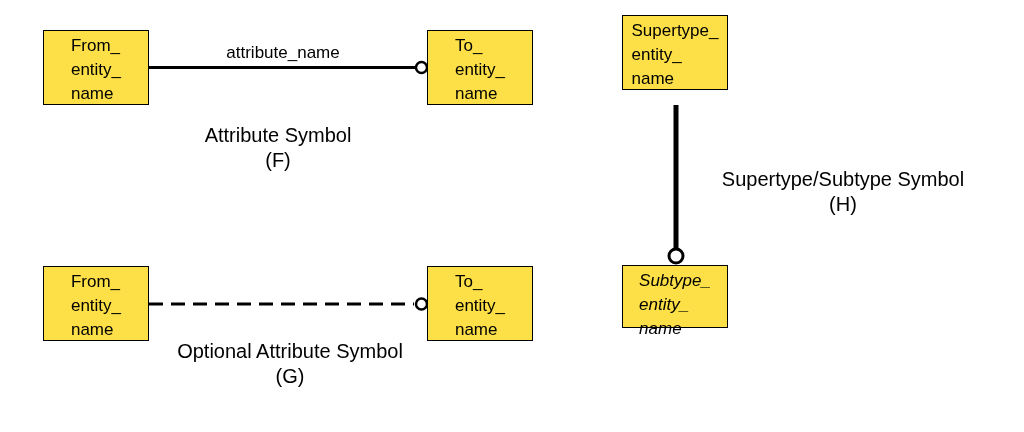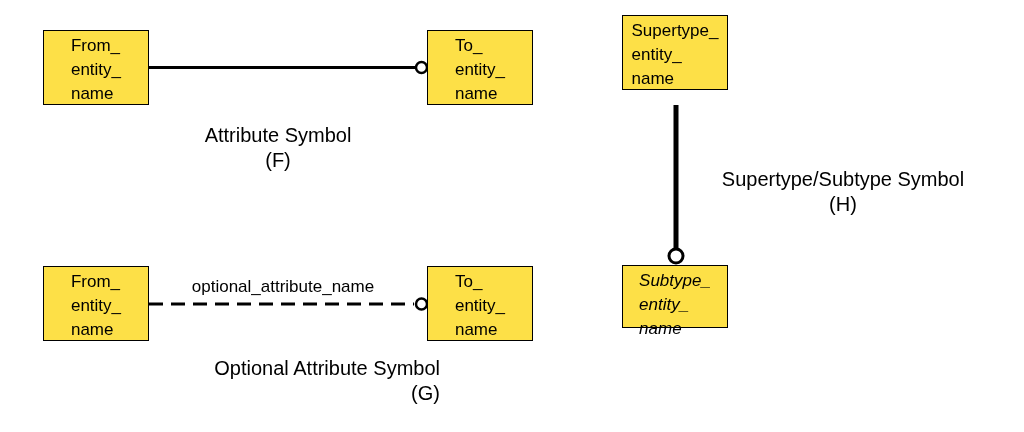--- a/index.html
+++ b/index.html
@@ -60,21 +60,21 @@
   .line-label-g { top: 278px; }
 
   .caption {
     position: absolute;
     width: 300px;
     text-align: center;
     font-size: 20px;
     line-height: 25px;
   }
   .caption-f { left: 128px; top: 123px; }
-  .caption-g { left: 140px; top: 356px; text-align: right; }
+  .caption-g { left: 140px; top: 339px; }
   .caption-h { left: 693px; top: 167px; }
 </style>
 </head>
 <body>
 
 <div class="canvas">
 
   <svg class="connector-layer" viewBox="0 0 1024 432" xmlns="http://www.w3.org/2000/svg">
 
     <line x1="149" y1="67.5" x2="415.5" y2="67.5" stroke="#000000" stroke-width="3"></line>
@@ -90,36 +90,36 @@
   <div class="entity-box box-from-f">
     <span class="box-label">From_
 entity_
 name</span>
   </div>
   <div class="entity-box box-to-f">
     <span class="box-label">To_
 entity_
 name</span>
   </div>
+  <div class="line-label line-label-f">attribute_name</div>
   <div class="caption caption-f">
     <div>Attribute Symbol</div>
     <div>(F)</div>
   </div>
 
   <div class="entity-box box-from-g">
     <span class="box-label">From_
 entity_
 name</span>
   </div>
   <div class="entity-box box-to-g">
     <span class="box-label">To_
 entity_
 name</span>
   </div>
-  <div class="line-label line-label-g">optional_attribute_name</div>
   <div class="caption caption-g">
     <div>Optional Attribute Symbol</div>
     <div>(G)</div>
   </div>
 
   <div class="entity-box box-super">
     <span class="box-label">Supertype_
 entity_
 name</span>
   </div>

